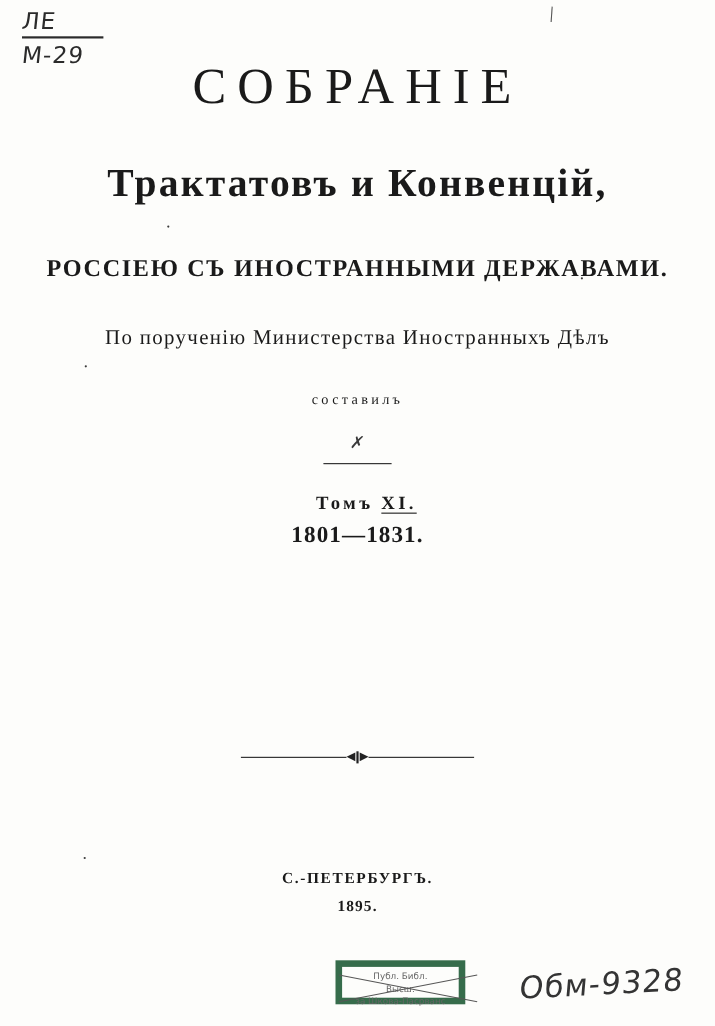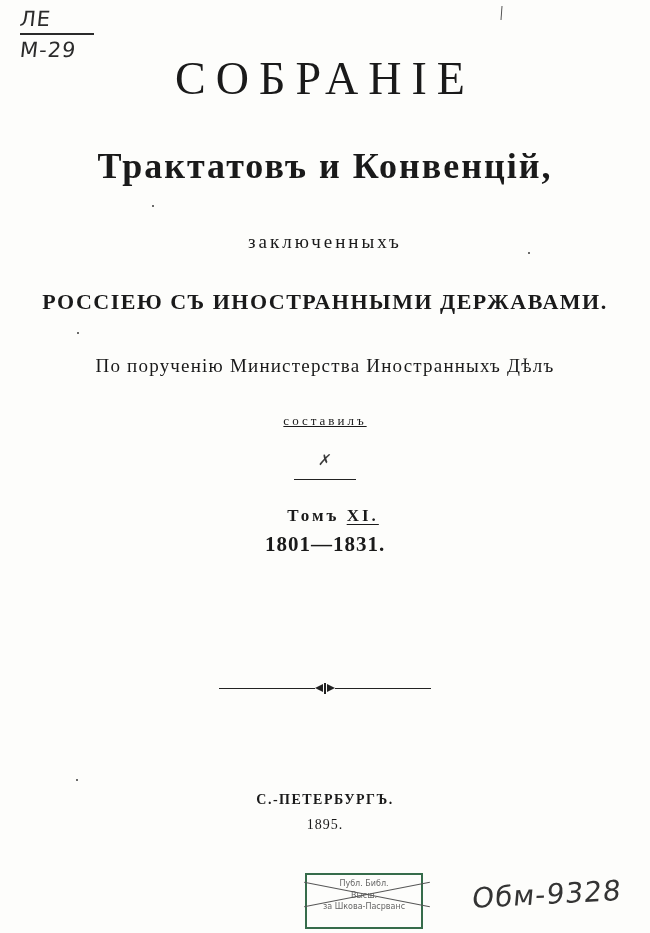--- a/index.html
+++ b/index.html
@@ -118,21 +118,20 @@
   .t-ministry {
     font-size: 19px;
     letter-spacing: 1.2px;
     margin: 0 0 36px 0;
   }
 
   .t-compiled {
     font-size: 13px;
     letter-spacing: 3px;
     margin: 0 0 22px 0;
-    text-decoration: underline;
   }
 
   .t-author {
     font-size: 22px;
     letter-spacing: 1.5px;
     font-weight: 700;
     margin: 0 0 8px 0;
   }
 
   .author-mark {
@@ -218,33 +217,33 @@
     margin: 0 0 9px 0;
   }
   .imprint .printer {
     font-size: 13.5px;
     letter-spacing: 0.3px;
     margin: 0 0 9px 0;
   }
   .imprint .year {
     font-size: 14px;
     letter-spacing: 1px;
-    font-weight: 400;
+    font-weight: 700;
     margin: 0;
     text-align: center;
   }
 
   
   .stamp {
     position: absolute;
     left: 305px;
     top: 873px;
     width: 118px;
-    height: 56px;
-    border: 2px solid #14532d;
+    height: 40px;
+    border: 6px solid #14532d;
     color: #4a4a4a;
     font-family: "DejaVu Sans", sans-serif;
     font-size: 8px;
     line-height: 1.45;
     text-align: center;
     padding-top: 3px;
     box-sizing: border-box;
     opacity: 0.85;
   }
   .stamp .strike {
@@ -279,21 +278,20 @@
 
   <div class="pen-tick"></div>
   <div class="ink-dot" style="left:152px; top:205px;"></div>
   <div class="ink-dot" style="left:528px; top:252px;"></div>
   <div class="ink-dot" style="left:77px; top:332px;"></div>
   <div class="ink-dot" style="left:76px; top:779px;"></div>
 
   <div class="content">
     <h1 class="t-main">СОБРАНІЕ</h1>
     <h2 class="t-sub">Трактатовъ и Конвенцій,</h2>
-    <div class="t-concluded">заключенныхъ</div>
     <div class="t-states">РОССІЕЮ СЪ ИНОСТРАННЫМИ ДЕРЖАВАМИ.</div>
     <div class="t-ministry">По порученію Министерства Иностранныхъ Дѣлъ</div>
     <div class="t-compiled">составилъ</div>
     <span class="author-mark">✗</span>
     <div class="short-rule"></div>
     <div class="t-volume">
       <span>Томъ</span>
       <span class="num">XI.</span>
     </div>
     <div class="t-years">1801—1831.</div>

